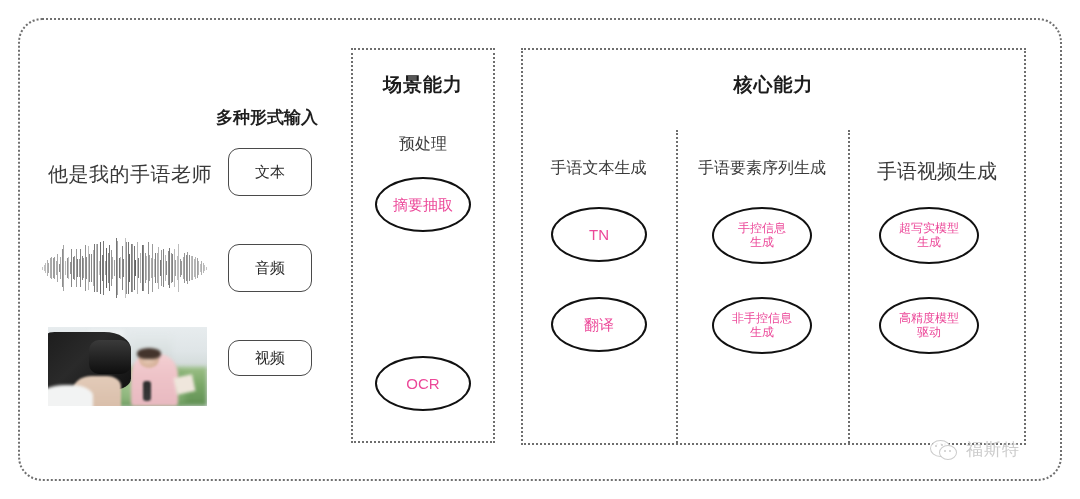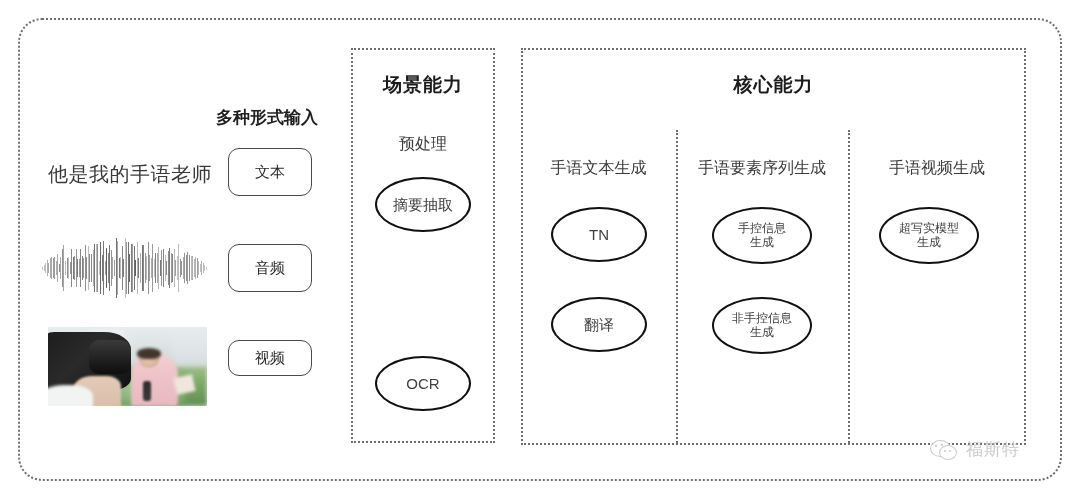--- a/index.html
+++ b/index.html
@@ -82,21 +82,21 @@
     background:linear-gradient(180deg,#3a3a3a,#0e0e0e);border-radius:10px;filter:blur(.6px);}
   .photo .arm{position:absolute;left:16%;bottom:-6%;width:30%;height:44%;
     background:linear-gradient(180deg,#e3cbb9,#d8bda8);border-radius:40% 30% 10% 10%;filter:blur(1.2px);}
   .photo .shoulder{position:absolute;left:-6%;bottom:-8%;width:34%;height:34%;
     background:#f2f3f3;border-radius:50% 40% 0 0;filter:blur(1.4px);}
 
   
   .ellipse{
     position:absolute;border:2.6px solid #111;border-radius:50%;
     display:flex;align-items:center;justify-content:center;text-align:center;
-    font-size:15px;line-height:1.15;color:#404040;background:#fff;box-sizing:border-box;
+    font-size:15px;line-height:1.15;color:#ec4899;background:#fff;box-sizing:border-box;
   }
   .ellipse.small-t{font-size:12px;}
 
   
   .divider{position:absolute;border-left:2px dotted #6e6e6e;}
 
   
   .watermark{
     position:absolute;display:flex;align-items:center;gap:6px;
     color:#c9c9c9;font-size:17px;letter-spacing:1px;opacity:.95;
@@ -263,29 +263,30 @@
 
   <div class="panel" style="left:521px;top:48px;width:505px;height:397px;">
     <div class="panel-title" style="top:22px;font-size:19px;">核心能力</div>
   </div>
 
   <div class="divider" style="left:676px;top:130px;height:313px;"></div>
   <div class="divider" style="left:848px;top:130px;height:313px;"></div>
 
   <div class="col-title" style="left:521px;top:158px;width:155px;font-size:16px;">手语文本生成</div>
   <div class="col-title" style="left:676px;top:158px;width:172px;font-size:16px;">手语要素序列生成</div>
-  <div class="col-title" style="left:848px;top:158px;width:178px;font-size:16px;">手语视频生成</div>
+  <div class="col-title" style="left:848px;top:158px;width:178px;font-size:20px;">手语视频生成</div>
 
   <div class="ellipse" style="left:551px;top:207px;width:96px;height:55px;">TN</div>
   <div class="ellipse" style="left:551px;top:297px;width:96px;height:55px;">翻译</div>
 
   <div class="ellipse small-t" style="left:712px;top:207px;width:100px;height:57px;">手控信息<br>生成</div>
   <div class="ellipse small-t" style="left:712px;top:297px;width:100px;height:57px;">非手控信息<br>生成</div>
 
   <div class="ellipse small-t" style="left:879px;top:207px;width:100px;height:57px;">超写实模型<br>生成</div>
+  <div class="ellipse small-t" style="left:879px;top:297px;width:100px;height:57px;">高精度模型<br>驱动</div>
 
   <div class="watermark" style="left:930px;top:438px;">
     <span class="wm-icon">
       <span class="b1"></span>
         <span class="b2"></span>
       <span class="d" style="left:5px;top:5px;"></span>
       <span class="d" style="left:11px;top:4px;"></span>
       <span class="d" style="left:14px;top:10px;"></span>
       <span class="d" style="left:19px;top:10px;"></span>
     </span>

